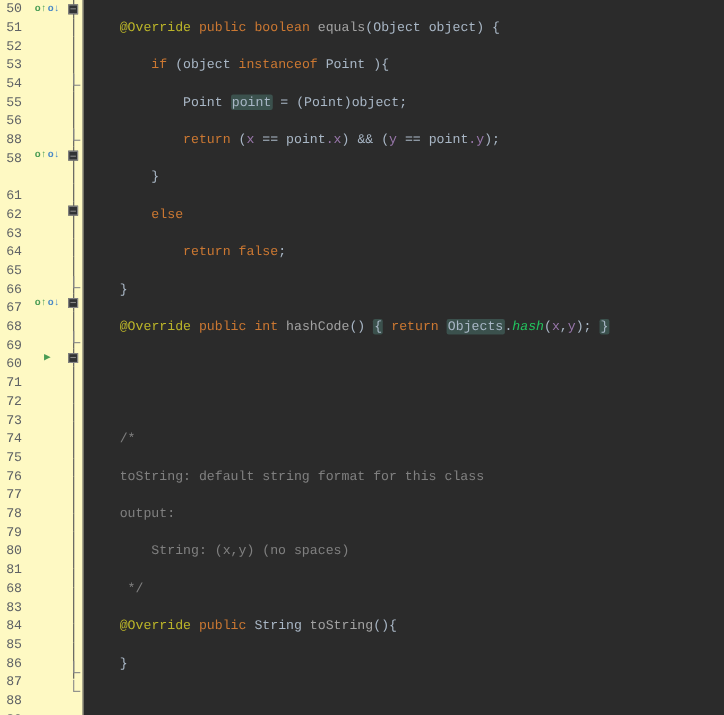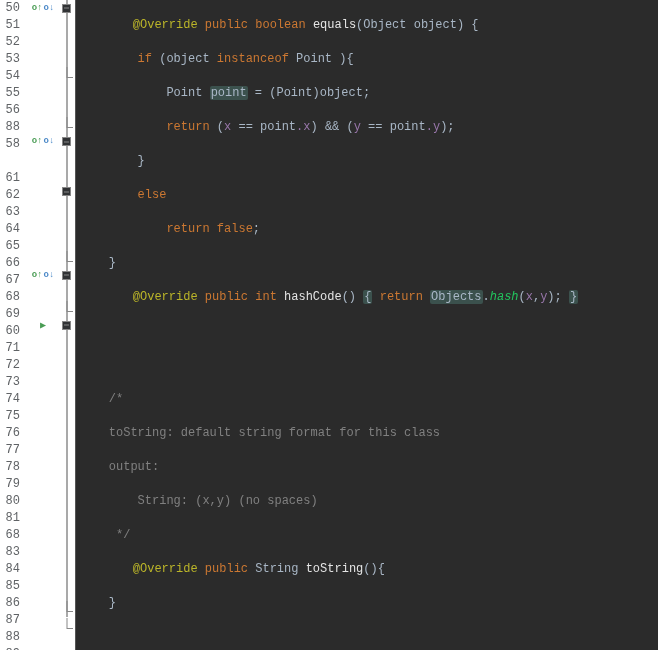--- a/index.html
+++ b/index.html
@@ -8,21 +8,21 @@
     font-family: 'Menlo', 'Consolas', 'Courier New', monospace;
     font-size: 12px;
     line-height: 17px;
     color: #a9b7c6;
     width: 658px;
     height: 650px;
     overflow: hidden;
     display: flex;
   }
   .gutter {
-    background: #ffffff;
+    background: #fef9c3;
     display: flex;
     flex-shrink: 0;
     user-select: none;
   }
   .linecol {
     width: 28px;
     text-align: right;
     color: #606366;
     padding-right: 8px;
   }
@@ -58,23 +58,23 @@
   .icon-run { color:#499c54; font-size:10px; }
   .code {
     flex: 1;
     padding-left: 4px;
     white-space: pre;
     overflow: hidden;
   }
   .code .crow { height: 17px; }
   
   .kw { color:#cc7832; }
-  .ann { color:#bbb529;margin-left:24px; }
+  .ann { color:#bbb529; }
   .fld { color:#9876aa; }
-  .fn  { color:#e5e5e5; }
+  .fn  { color:#a3a3a3; }
   .cm  { color:#808080; }
   .hlg { background:#3b514d; border-radius:2px; padding:0 1px;}
   .err { text-decoration: underline wavy #bc3f3c; text-decoration-skip-ink: none;}
   .it  { font-style: italic; color:#22c55e;}
 </style>
 </head>
 <body>
 
 <div class="gutter">
   <div class="linecol">

